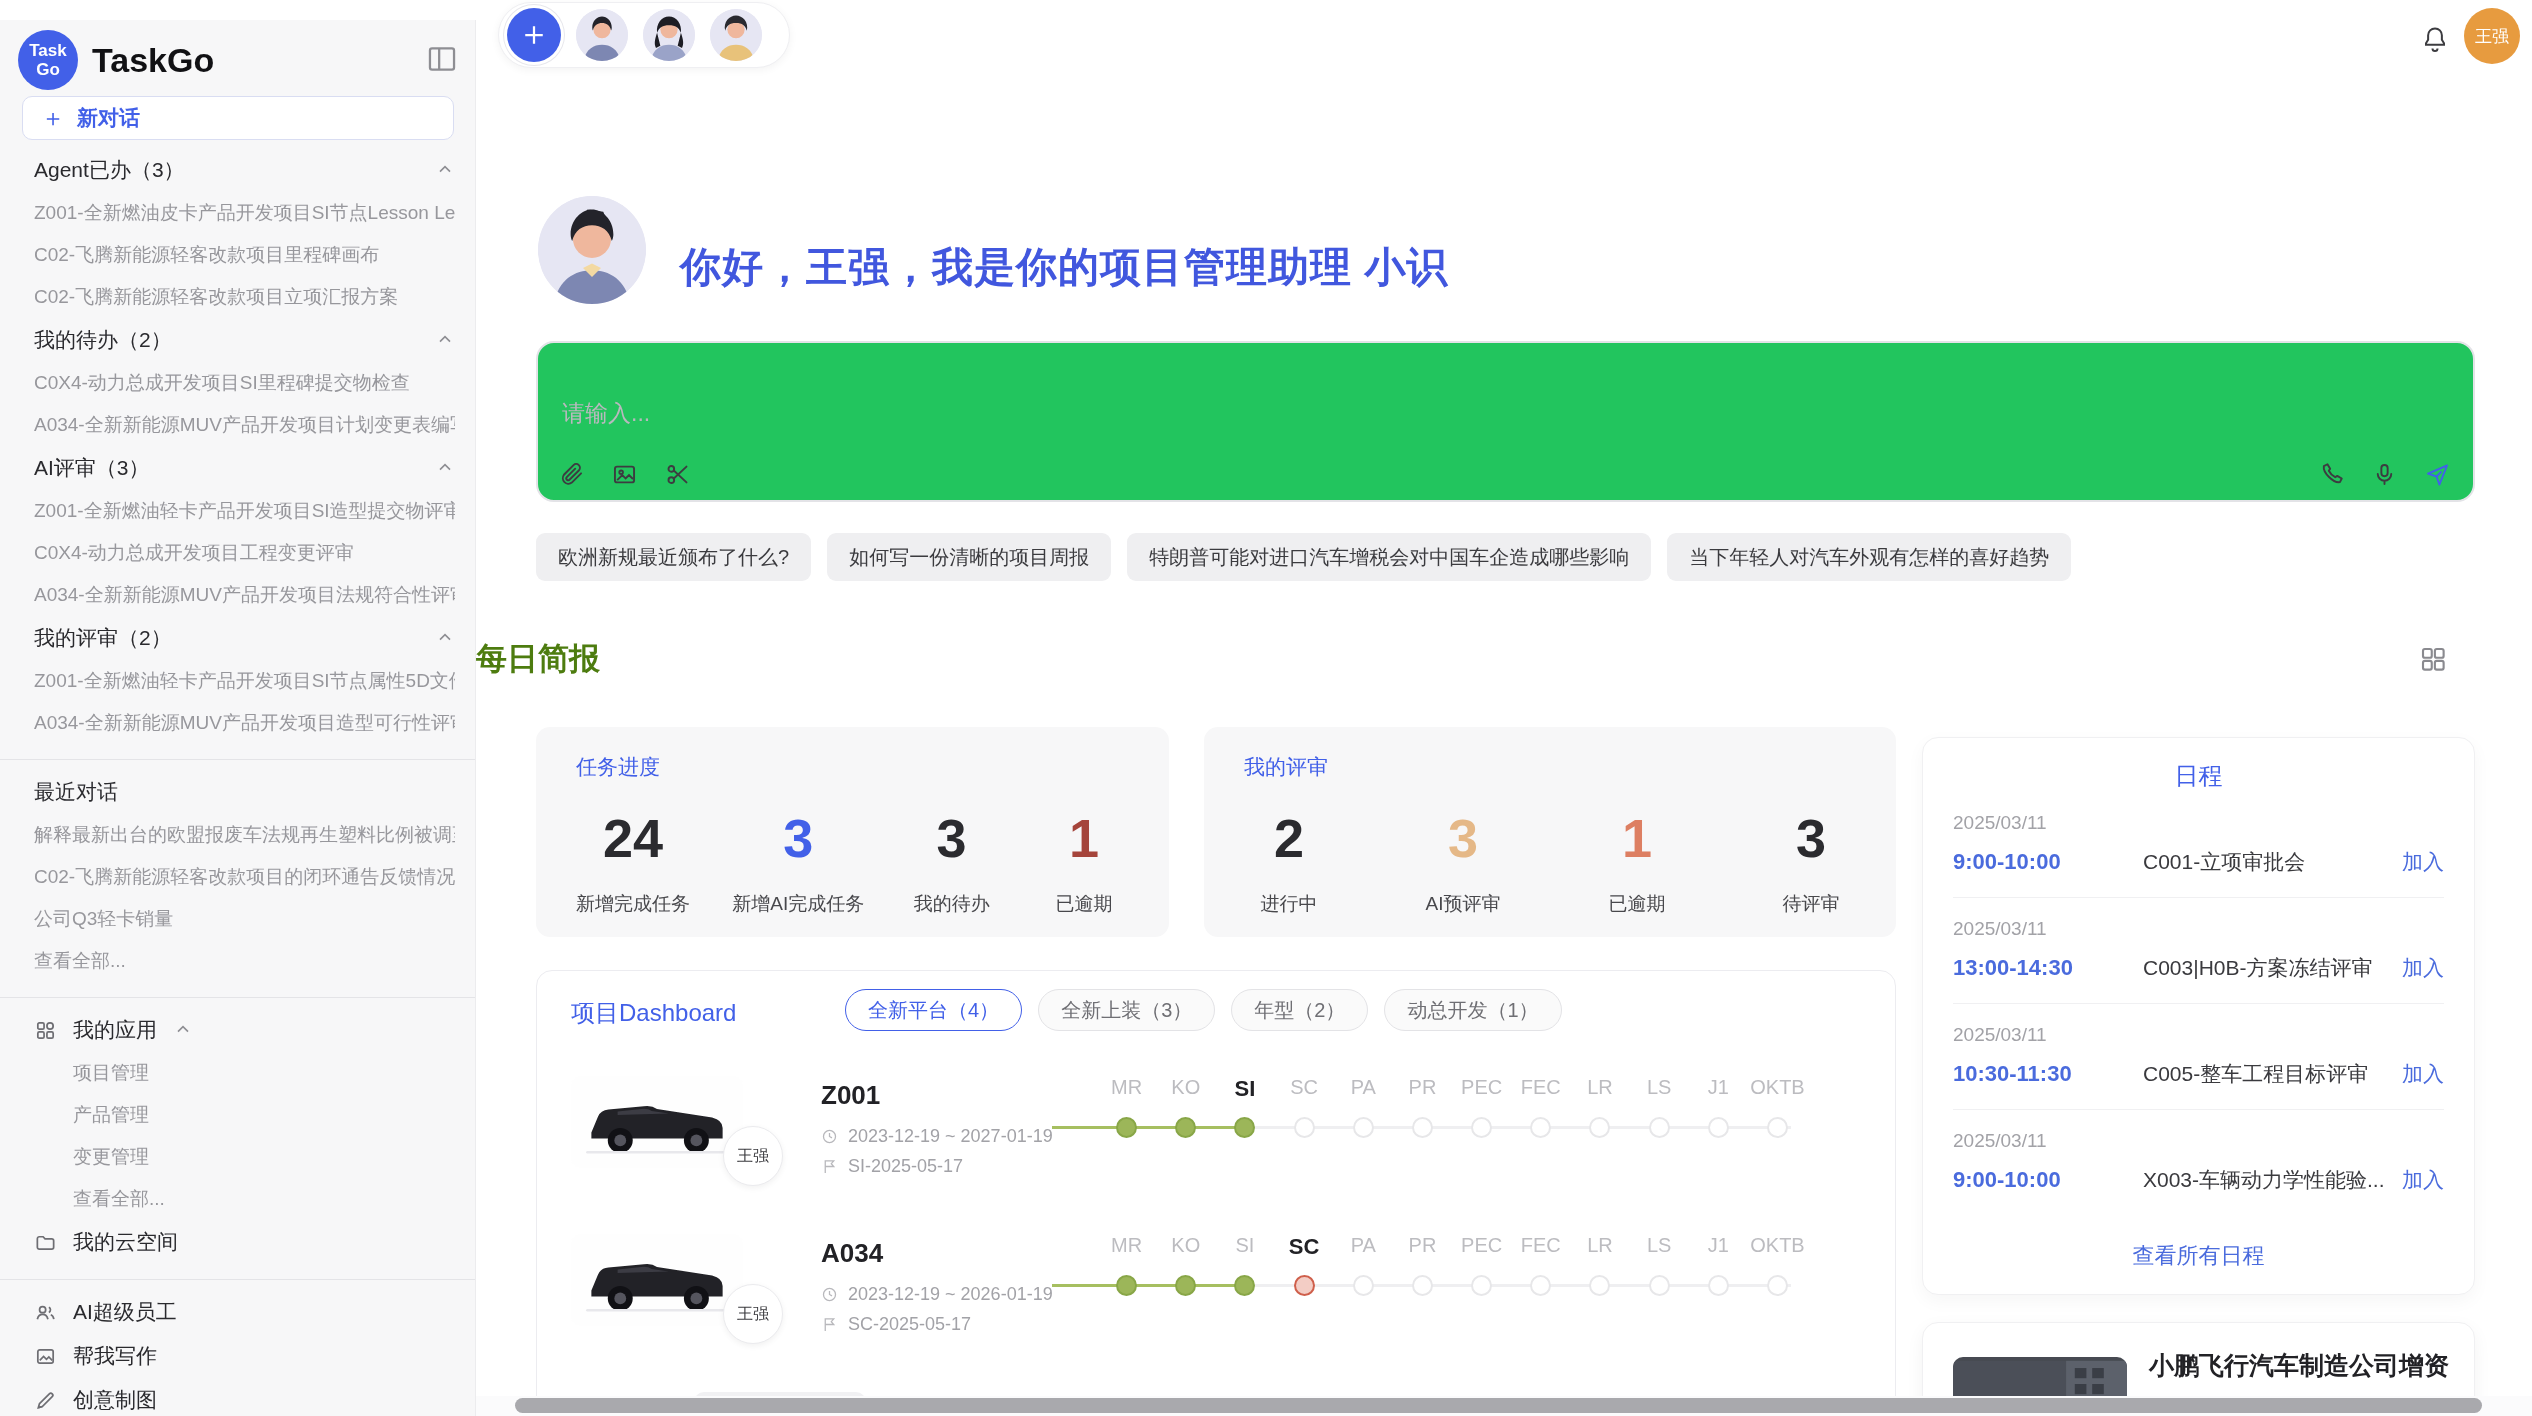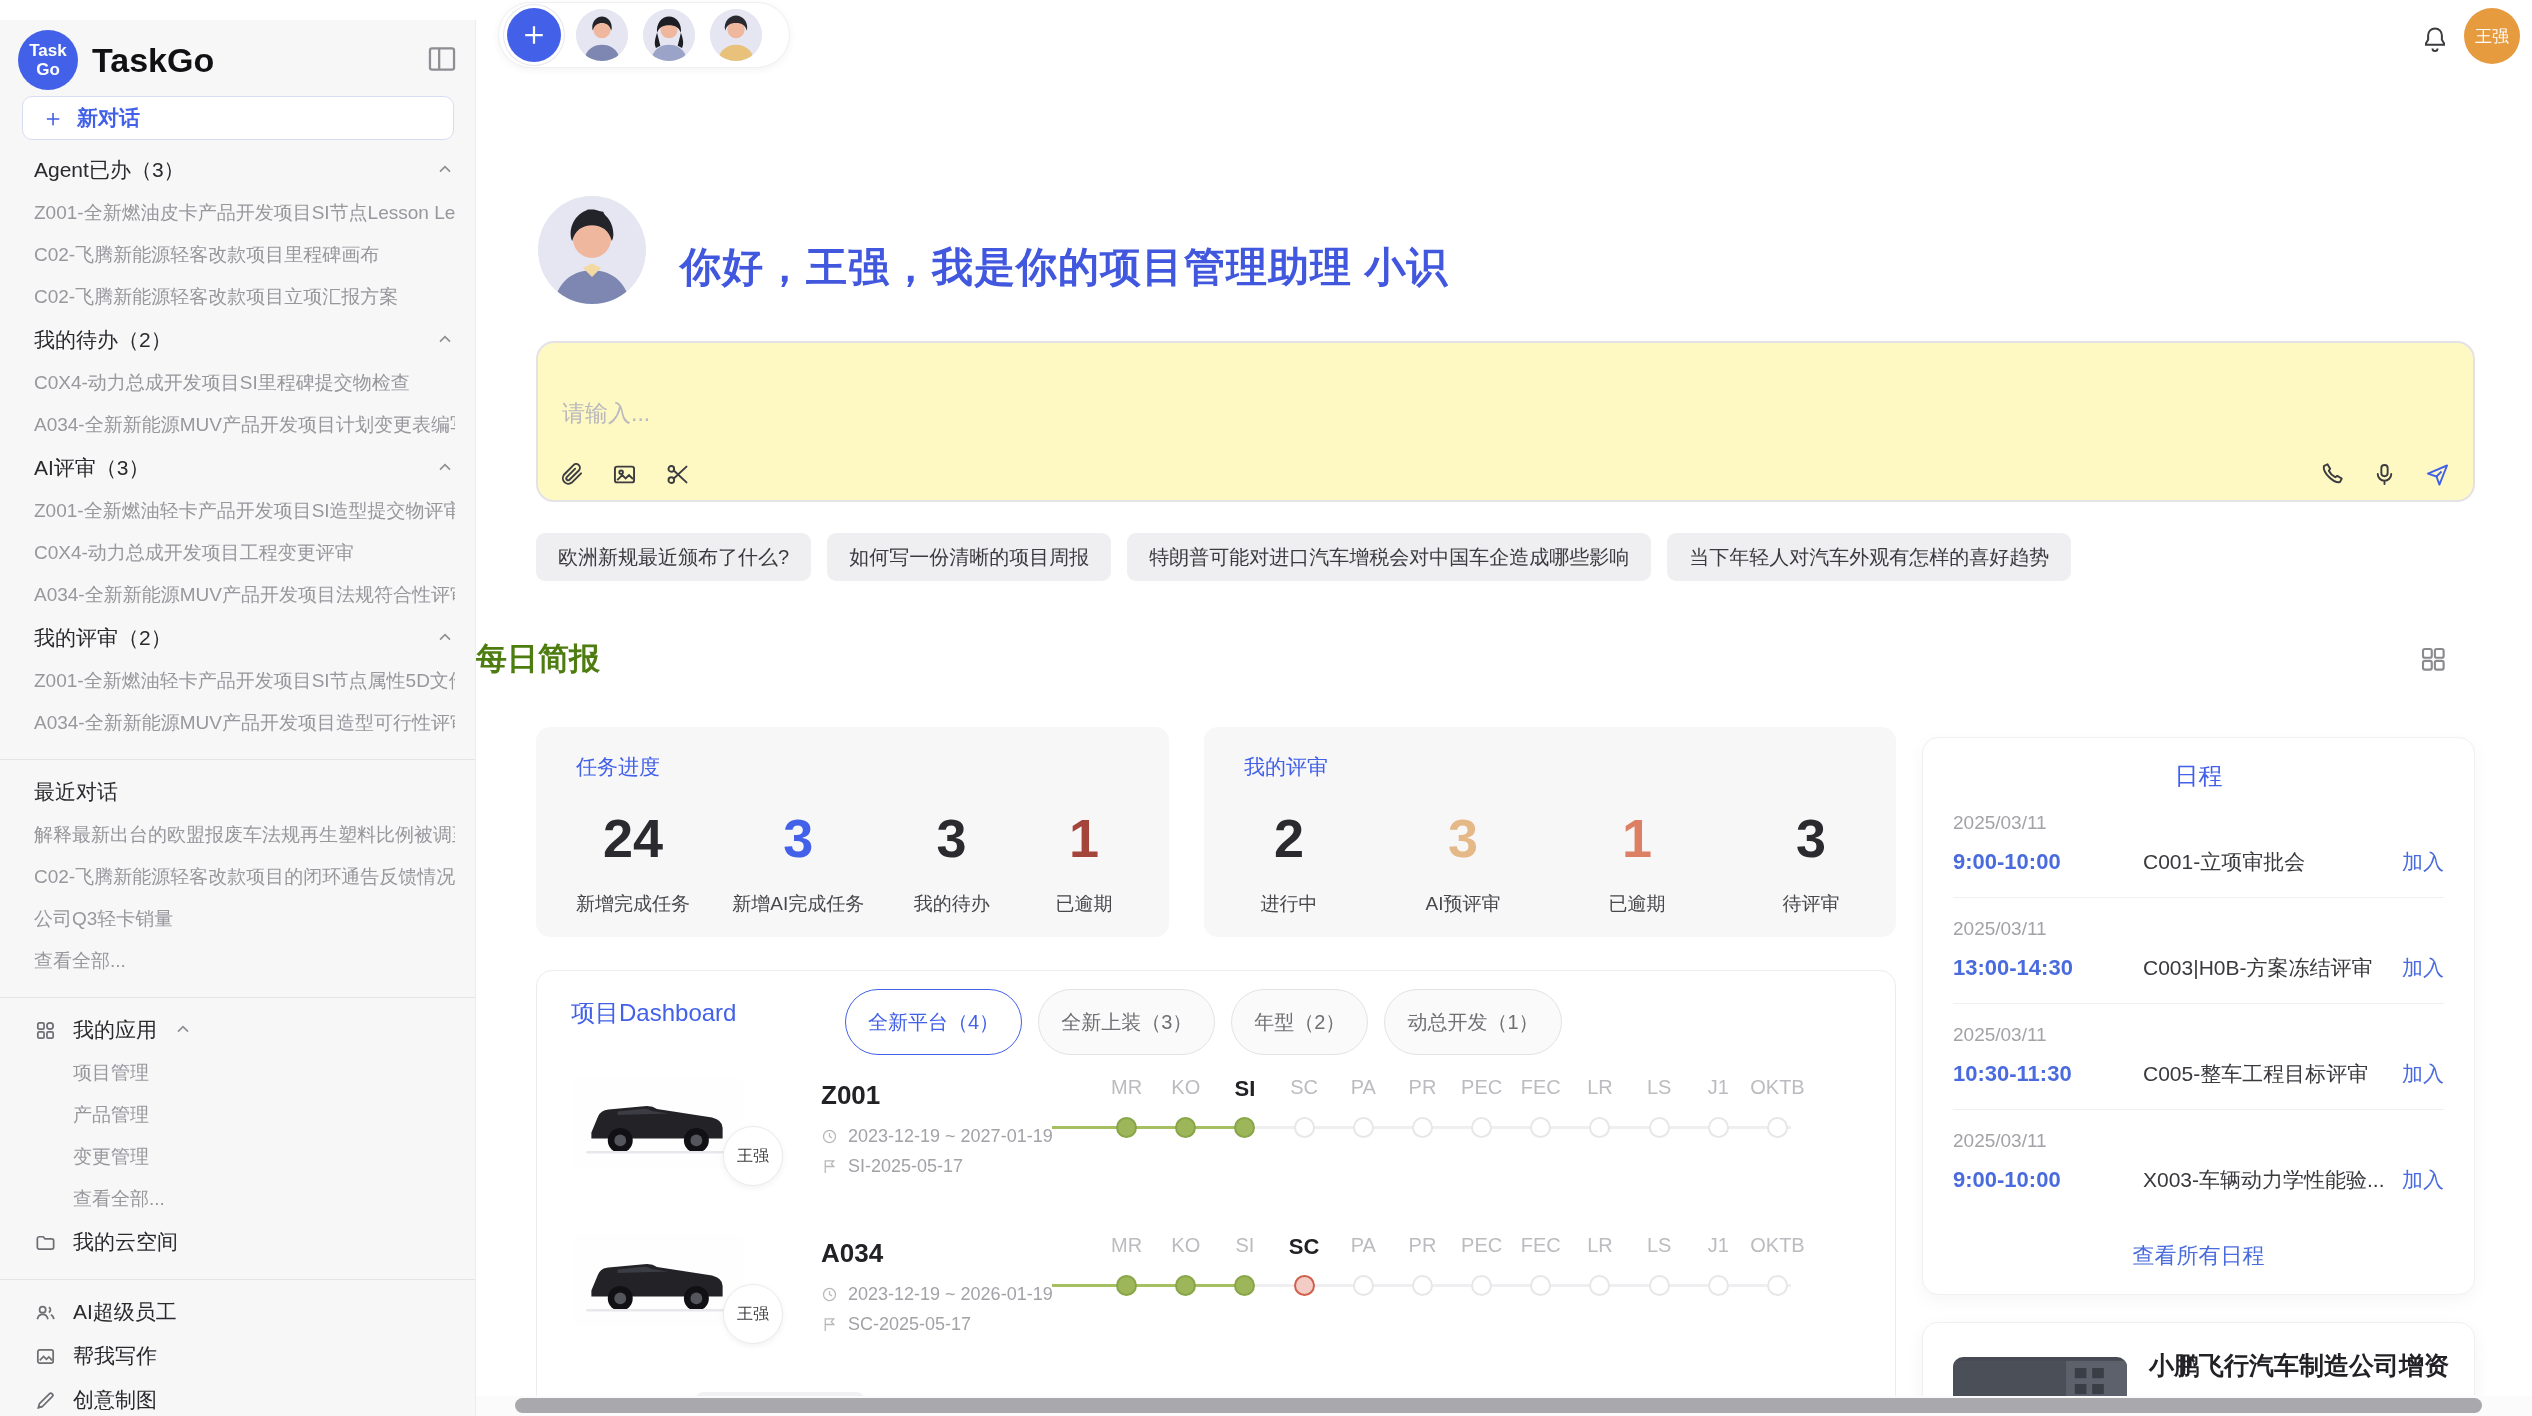--- a/index.html
+++ b/index.html
@@ -28,21 +28,21 @@
   .add-chat{width:54px;height:54px;border-radius:50%;background:#4260e8;color:#fff;display:flex;align-items:center;justify-content:center;box-shadow:0 0 0 3px #fff,0 0 0 4px #e7e7ec;}
   .avatar-s{width:52px;height:52px;border-radius:50%;overflow:hidden;background:#e6e6f3;box-shadow:0 0 0 2px #fff;flex:none;}
   .bell{position:absolute;left:2420px;top:24px;width:30px;height:30px;color:#3c3c40;}
   .user-chip{position:absolute;left:2464px;top:8px;width:56px;height:56px;border-radius:50%;background:#e79b3f;color:#fff;display:flex;align-items:center;justify-content:center;font-size:17px;}
 
   
   .greet-avatar{position:absolute;left:538px;top:196px;width:108px;height:108px;border-radius:50%;overflow:hidden;background:#e6e6f3;}
   .greeting{position:absolute;left:680px;top:240px;font-size:41px;font-weight:700;color:#4157de;letter-spacing:1px;}
 
   
-  .composer{position:absolute;left:536px;top:341px;width:1939px;height:161px;box-sizing:border-box;border:2px solid #e3e3e7;border-radius:18px;background:#fef9c3;}
+  .composer{position:absolute;left:536px;top:341px;width:1939px;height:161px;box-sizing:border-box;border:2px solid #e3e3e7;border-radius:18px;background:#22c55e;}
   .composer input{position:absolute;left:22px;top:56px;width:1200px;border:0;outline:none;font-size:23px;color:#3a3a3e;background:transparent;font-family:inherit;}
   .composer input::placeholder{color:#b9b9be;}
   .c-left{position:absolute;left:20px;bottom:12px;display:flex;gap:26px;color:#3c3c40;}
   .c-right{position:absolute;right:22px;bottom:12px;display:flex;gap:26px;color:#3c3c40;align-items:center;}
   .cic{width:27px;height:27px;}
   .send{color:#4260e8;}
 
   
   .chips{position:absolute;left:536px;top:533px;width:1939px;display:flex;gap:16px;}
   .chip{height:48px;background:#efeff1;border-radius:9px;display:flex;align-items:center;padding:0 22px;font-size:20px;color:#3b3b3f;white-space:nowrap;cursor:pointer;}
@@ -57,21 +57,21 @@
   .stat-row{display:flex;justify-content:space-between;margin-top:22px;}
   .stat{display:flex;flex-direction:column;align-items:center;min-width:90px;}
   .stat .v{font-size:54px;font-weight:600;line-height:70px;}
   .stat .l{font-size:19px;color:#48484c;margin-top:18px;}
   .v-dark{color:#2b2b2f;} .v-blue{color:#4260e8;} .v-red{color:#a5443b;} .v-tan{color:#e5b887;} .v-orange{color:#dd7f62;}
 
   
   .dash{position:absolute;left:536px;top:970px;width:1360px;height:460px;box-sizing:border-box;background:#fff;border:1px solid #ececf0;border-radius:16px;}
   .dash-title{position:absolute;left:34px;top:26px;font-size:24px;color:#4260e8;}
   .dash-filters{position:absolute;left:308px;top:18px;display:flex;gap:16px;}
-  .fchip{height:40px;border-radius:999px;display:flex;align-items:center;padding:12px 22px;font-size:20px;border:1px solid #e3e3e6;color:#6f6f74;background:#fafafa;cursor:pointer;white-space:nowrap;}
+  .fchip{height:40px;border-radius:999px;display:flex;align-items:center;padding:0 22px;font-size:20px;border:1px solid #e3e3e6;color:#6f6f74;background:#fafafa;cursor:pointer;white-space:nowrap;}
   .fchip.active{border:1px solid #4260e8;color:#4260e8;background:#fff;}
   .proj{position:absolute;left:0;width:100%;height:150px;}
   .p1{top:105px;} .p2{top:263px;}
   .proj-img{position:absolute;left:34px;top:0;width:172px;height:92px;border-radius:10px;background:#fefefe;display:flex;align-items:center;justify-content:center;overflow:hidden;}
   .owner-badge{position:absolute;left:186px;top:50px;width:58px;height:58px;border-radius:50%;background:#fff;border:1px solid #ebebee;box-shadow:0 2px 6px rgba(0,0,0,.06);display:flex;align-items:center;justify-content:center;font-size:16px;color:#3a3a3e;}
   .proj-code{position:absolute;left:284px;top:4px;font-size:26px;font-weight:700;color:#222226;}
   .proj-meta{position:absolute;left:284px;display:flex;align-items:center;gap:10px;font-size:18px;color:#a2a2a7;}
   .pm1{top:50px;} .pm2{top:80px;}
   .proj-meta .mic{width:17px;height:17px;color:#b8b8bc;flex:none;}
   .mtrack{position:absolute;left:560px;top:0;width:710px;}

